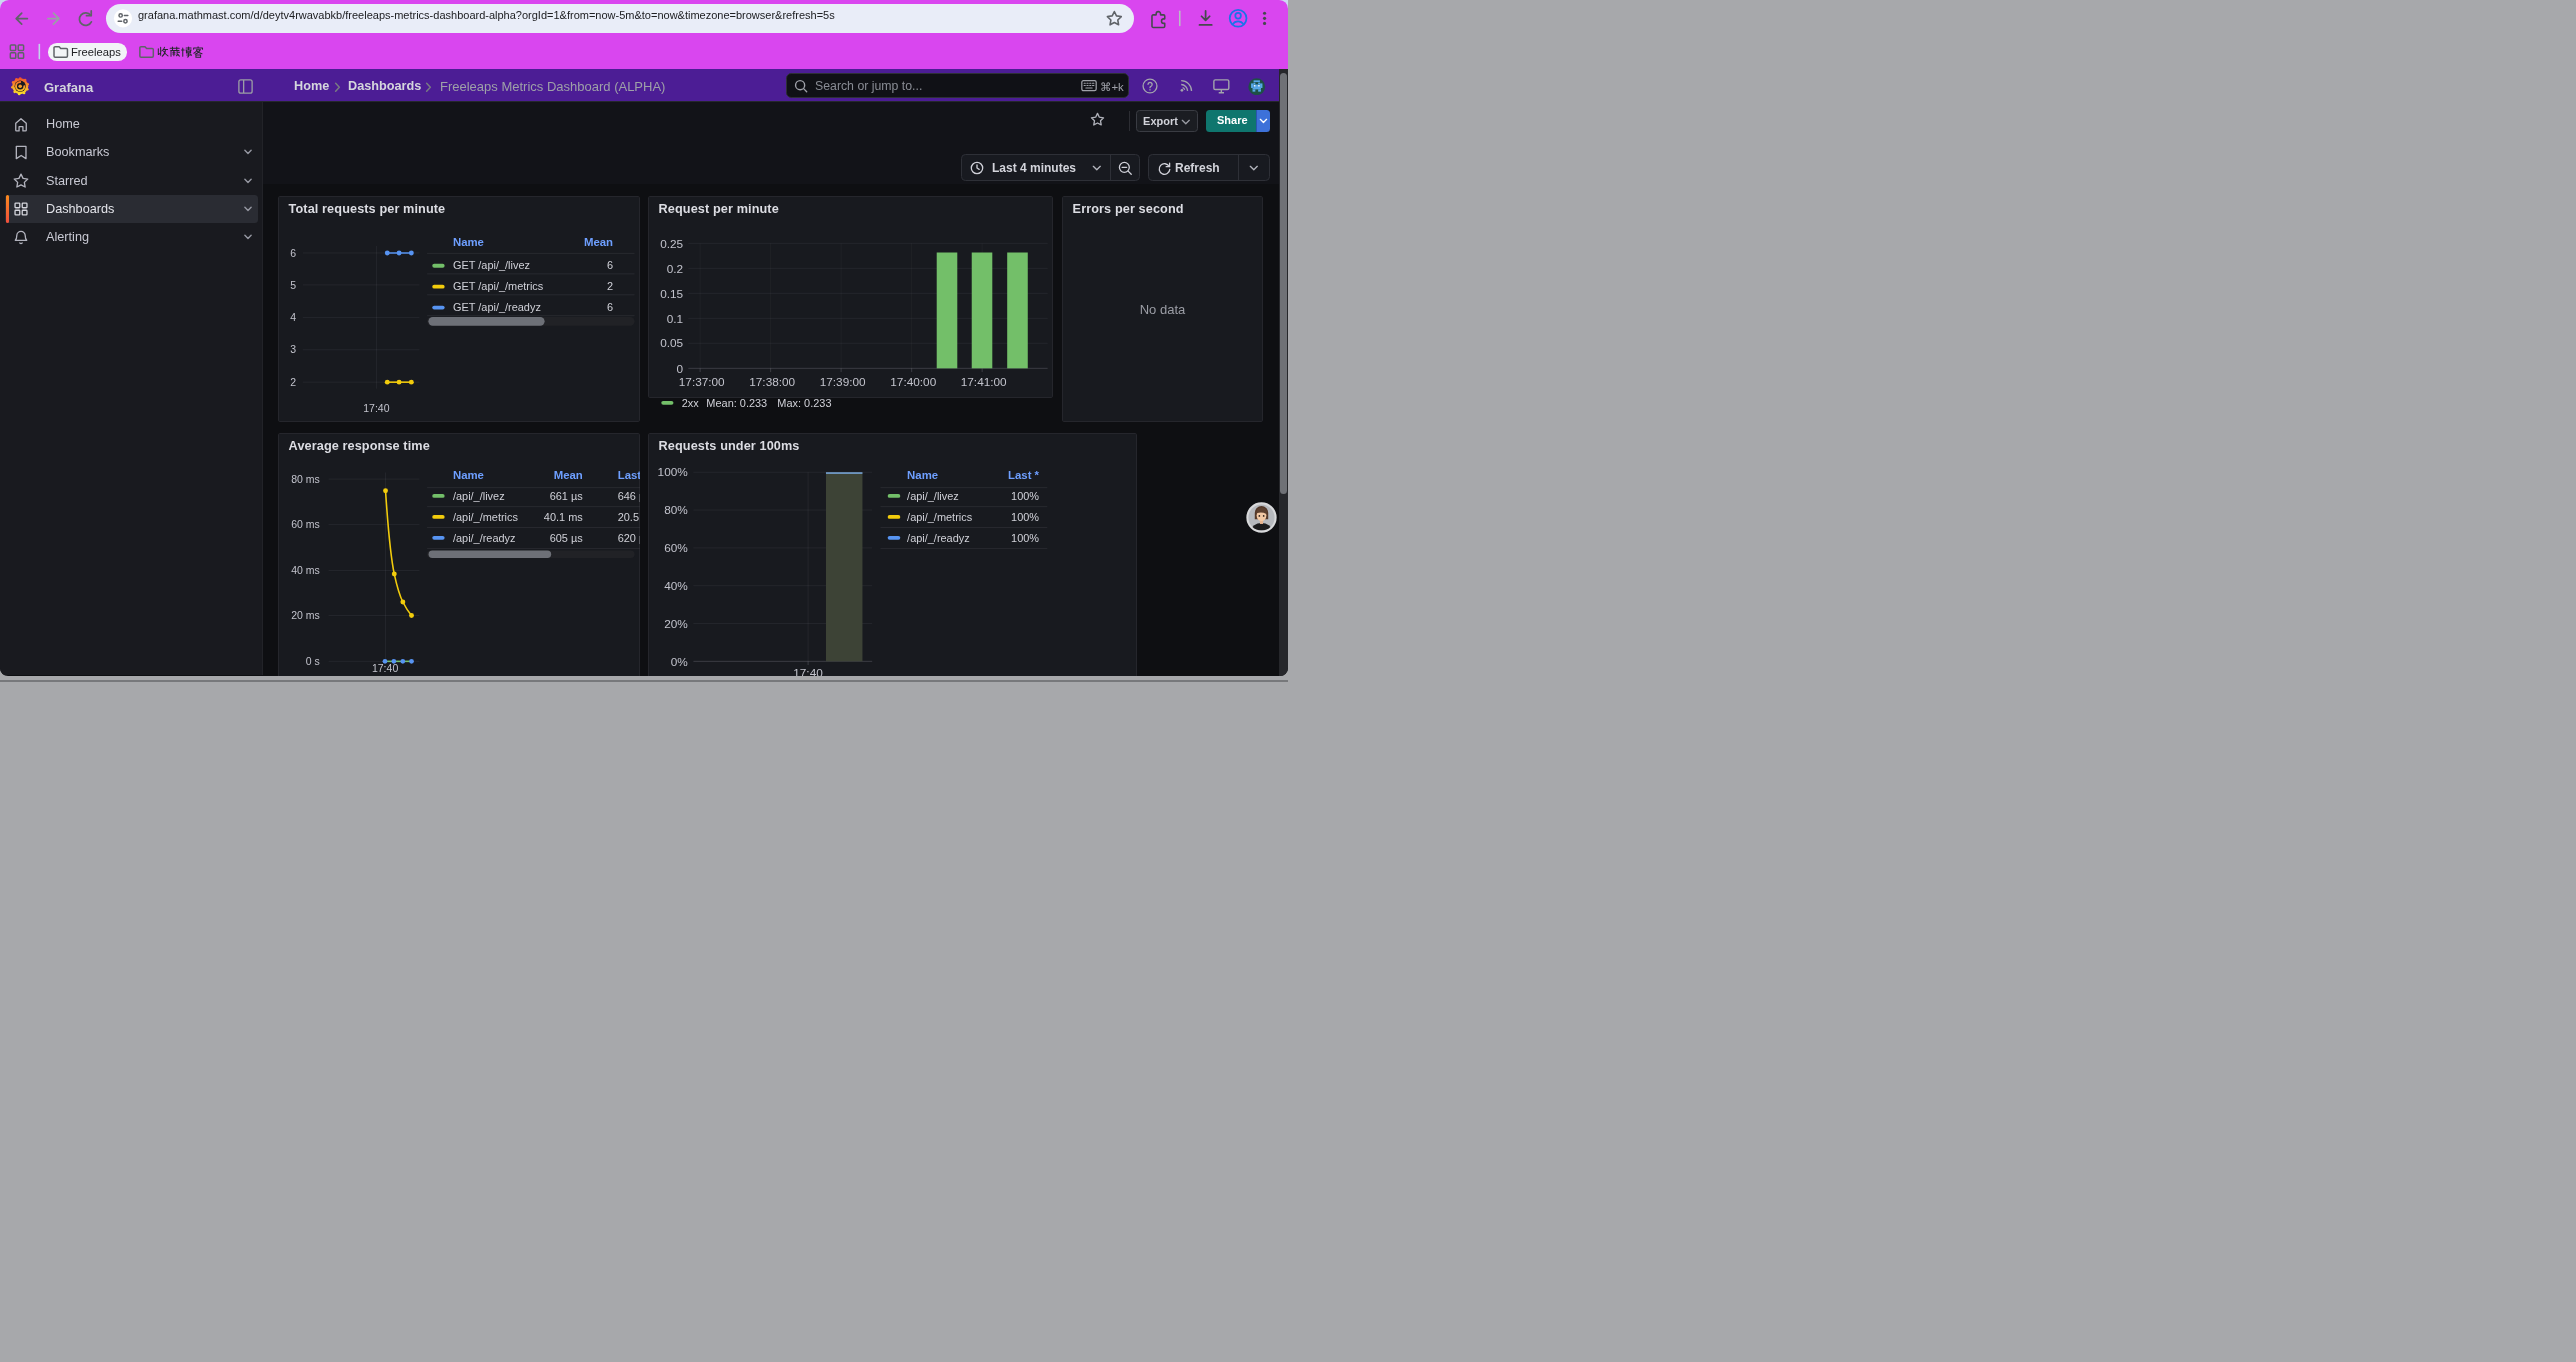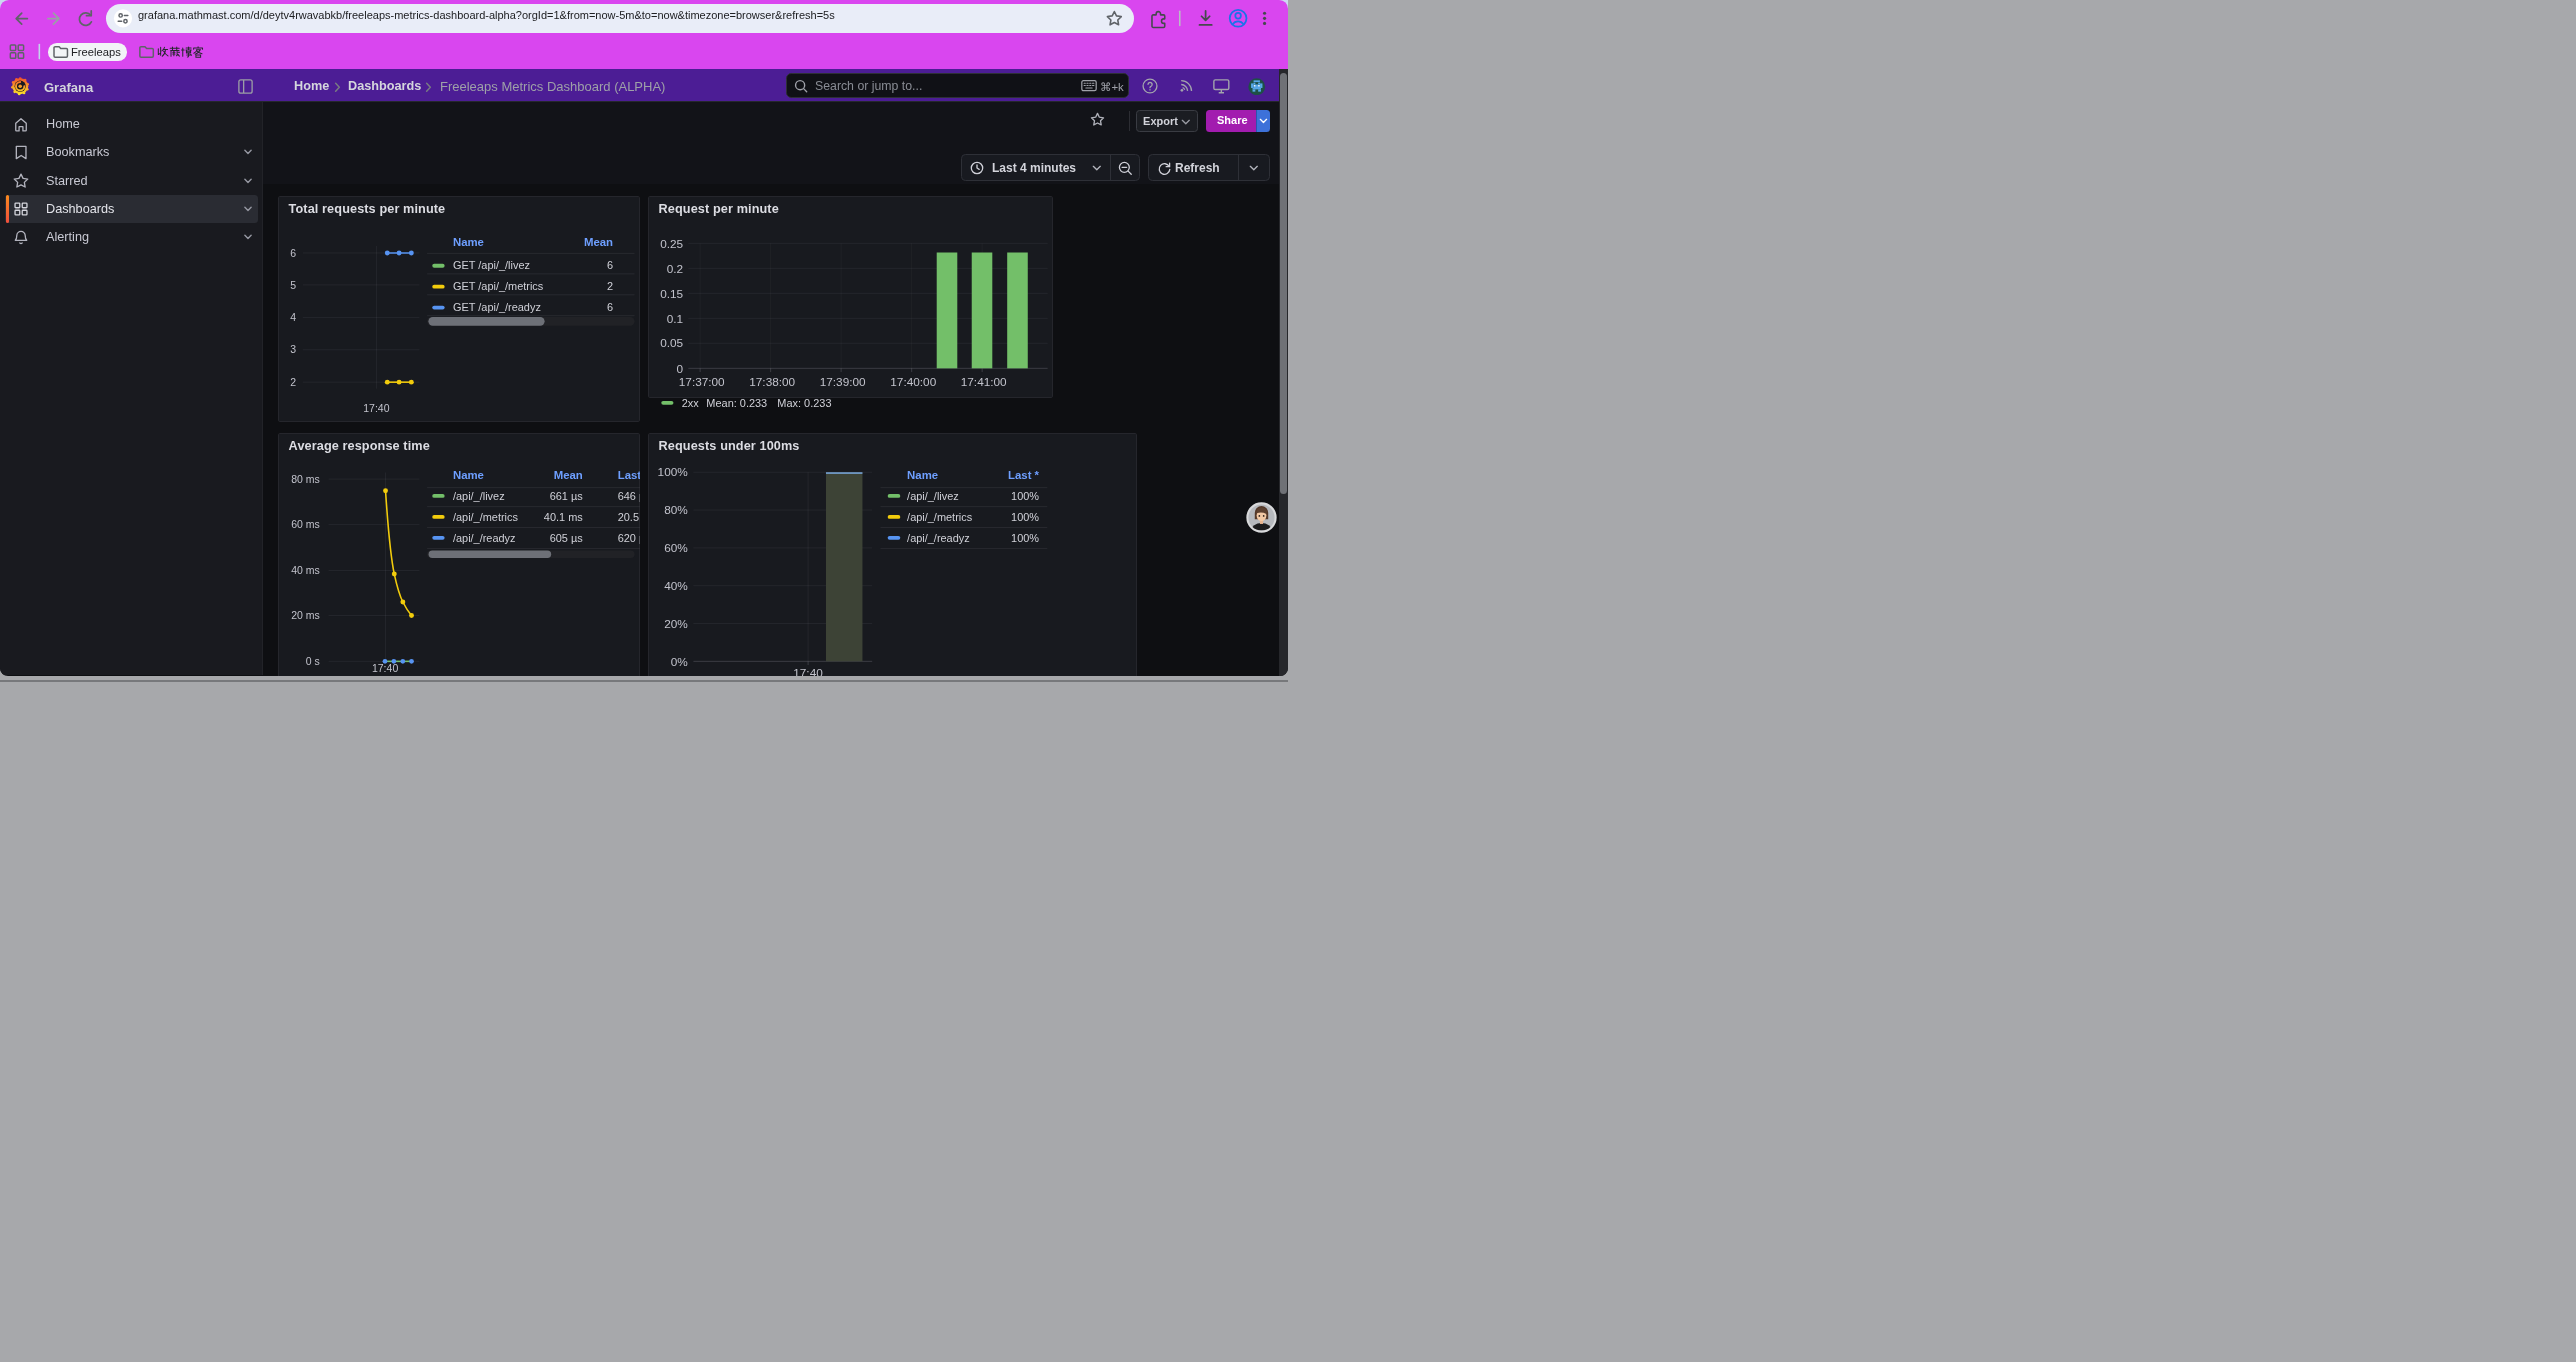--- a/index.html
+++ b/index.html
@@ -231,21 +231,21 @@
   <svg class="abs" style="left:1090px;top:43px" width="15" height="15" viewBox="0 0 17 17">
       <path d="M8.5 1.6 l2.1 4.3 4.75 .69 -3.44 3.35 .81 4.73 -4.22 -2.22 -4.22 2.22 .81 -4.73 -3.44 -3.35 4.75 -.69 z" fill="none" stroke="#b0b2ba" stroke-width="1.5" stroke-linejoin="round"></path>
     </svg>
   <div class="abs" style="left:1129px;top:42px;width:0.9px;height:20px;background:#2c2d33;"></div>
   <div class="abs" style="left:1136px;top:41px;width:62px;height:21.5px;background:#1b1d22;border:0.9px solid #3a3c43;border-radius:3.5px;">
     <div class="abs" style="left:6.1px;top:4.1px;font-size:11px;font-weight:600;color:#d2d3da;">Export</div>
     <svg class="abs" style="left:44px;top:8.3px" width="9.6" height="7" viewBox="0 0 11 8">
         <path d="M1.5 1.5 l4 4 4 -4" stroke="#9b9da5" stroke-width="1.5" fill="none" stroke-linecap="round" stroke-linejoin="round"></path>
       </svg>
   </div>
-  <div class="abs" style="left:1206px;top:41px;width:51px;height:21.5px;background:#a21caf;border-radius:3.5px 0 0 3.5px;">
+  <div class="abs" style="left:1206px;top:41px;width:51px;height:21.5px;background:#0f766e;border-radius:3.5px 0 0 3.5px;">
     <div class="abs" style="left:11px;top:4.1px;font-size:11px;font-weight:600;color:#ffffff;">Share</div>
   </div>
   <div class="abs" style="left:1256px;top:41px;width:1.1px;height:21.5px;background:#2a55ae;"></div>
   <div class="abs" style="left:1257px;top:41px;width:12.5px;height:21.5px;background:#3d71d9;border-radius:0 3.5px 3.5px 0;">
     <svg class="abs" style="left:1.8px;top:8.3px" width="9.6" height="7" viewBox="0 0 11 8">
         <path d="M1.5 1.5 l3.6 3.6 3.6 -3.6" stroke="#fff" stroke-width="1.5" fill="none" stroke-linecap="round" stroke-linejoin="round"></path>
       </svg>
   </div>
 
   <div class="abs" style="left:961px;top:85px;width:179px;height:26.6px;background:#181a20;border:0.9px solid #2e3037;border-radius:4.4px;">
@@ -370,20 +370,24 @@
       <rect x="328.4" y="63.4" width="23.5" height="132.3" fill="#73bf69"></rect>
       <rect x="368.4" y="63.4" width="23.5" height="132.3" fill="#73bf69"></rect>
       <rect x="408.9" y="63.4" width="23.5" height="132.3" fill="#73bf69"></rect>
       <rect x="13.8" y="232.9" width="13.9" height="4.4" rx="2.2" fill="#73bf69"></rect>
       <text class="ltxt" x="37.1" y="239.8">2xx</text>
       <text class="ltxt" x="65.3" y="239.8">Mean: 0.233</text>
       <text class="ltxt" x="146.4" y="239.8">Max: 0.233</text>
     </svg>
   </div>
 
+  <div class="panel" style="left:1062px;top:127px;width:201px;height:226px;">
+    <div class="ptitle">Errors per second</div>
+    <div class="abs" style="left:0;top:105px;width:100%;text-align:center;font-size:13px;color:#9b9da5;">No data</div>
+  </div>
 
   <div class="panel" style="left:278px;top:364px;width:362px;height:248px;">
     <div class="ptitle">Average response time</div>
     <svg class="abs" style="left:0;top:0" width="361" height="246" viewBox="0 0 412 281">
       <g stroke="rgba(204,204,220,0.08)" stroke-width="1">
         <line x1="56.5" y1="51.5" x2="160.2" y2="51.5"></line>
         <line x1="56.5" y1="103.3" x2="160.2" y2="103.3"></line>
         <line x1="56.5" y1="156" x2="160.2" y2="156"></line>
         <line x1="56.5" y1="207.4" x2="160.2" y2="207.4"></line>
         <line x1="56.5" y1="259.7" x2="160.2" y2="259.7"></line>

